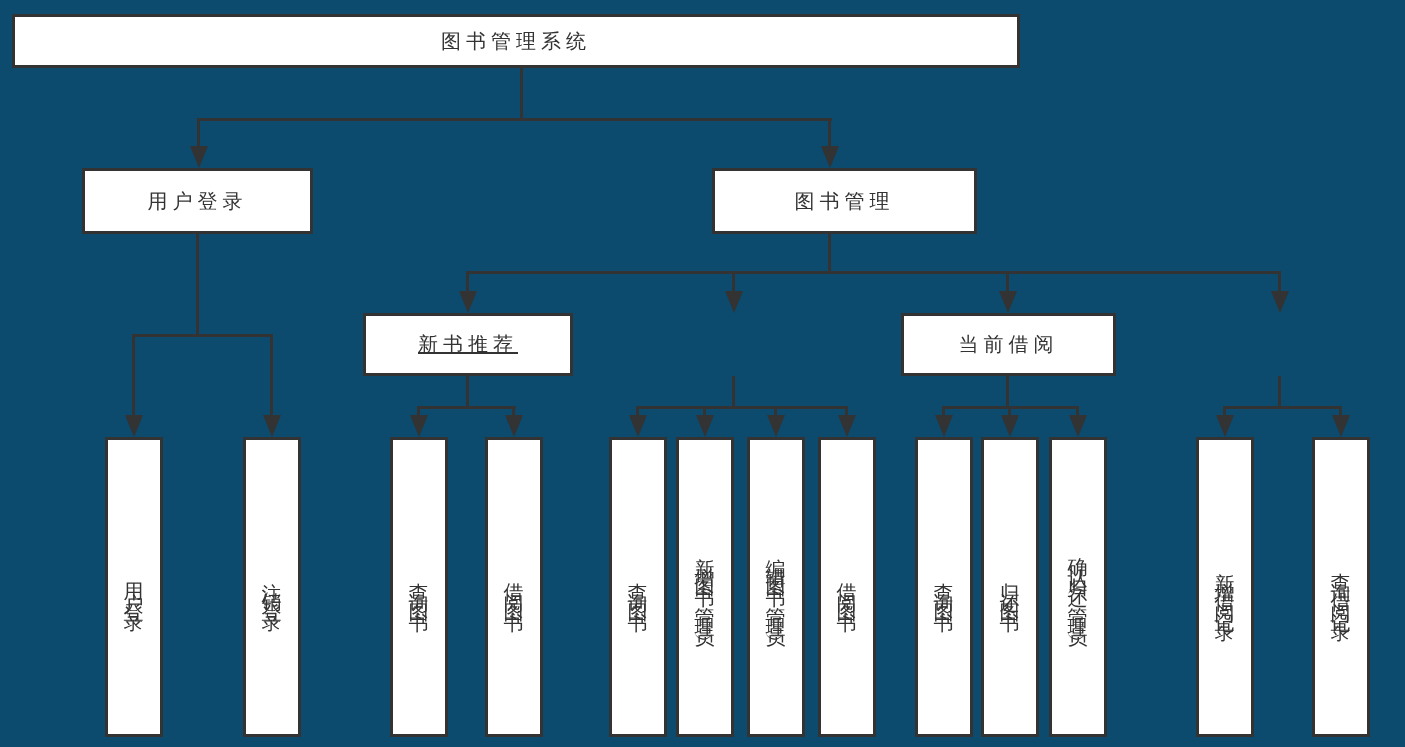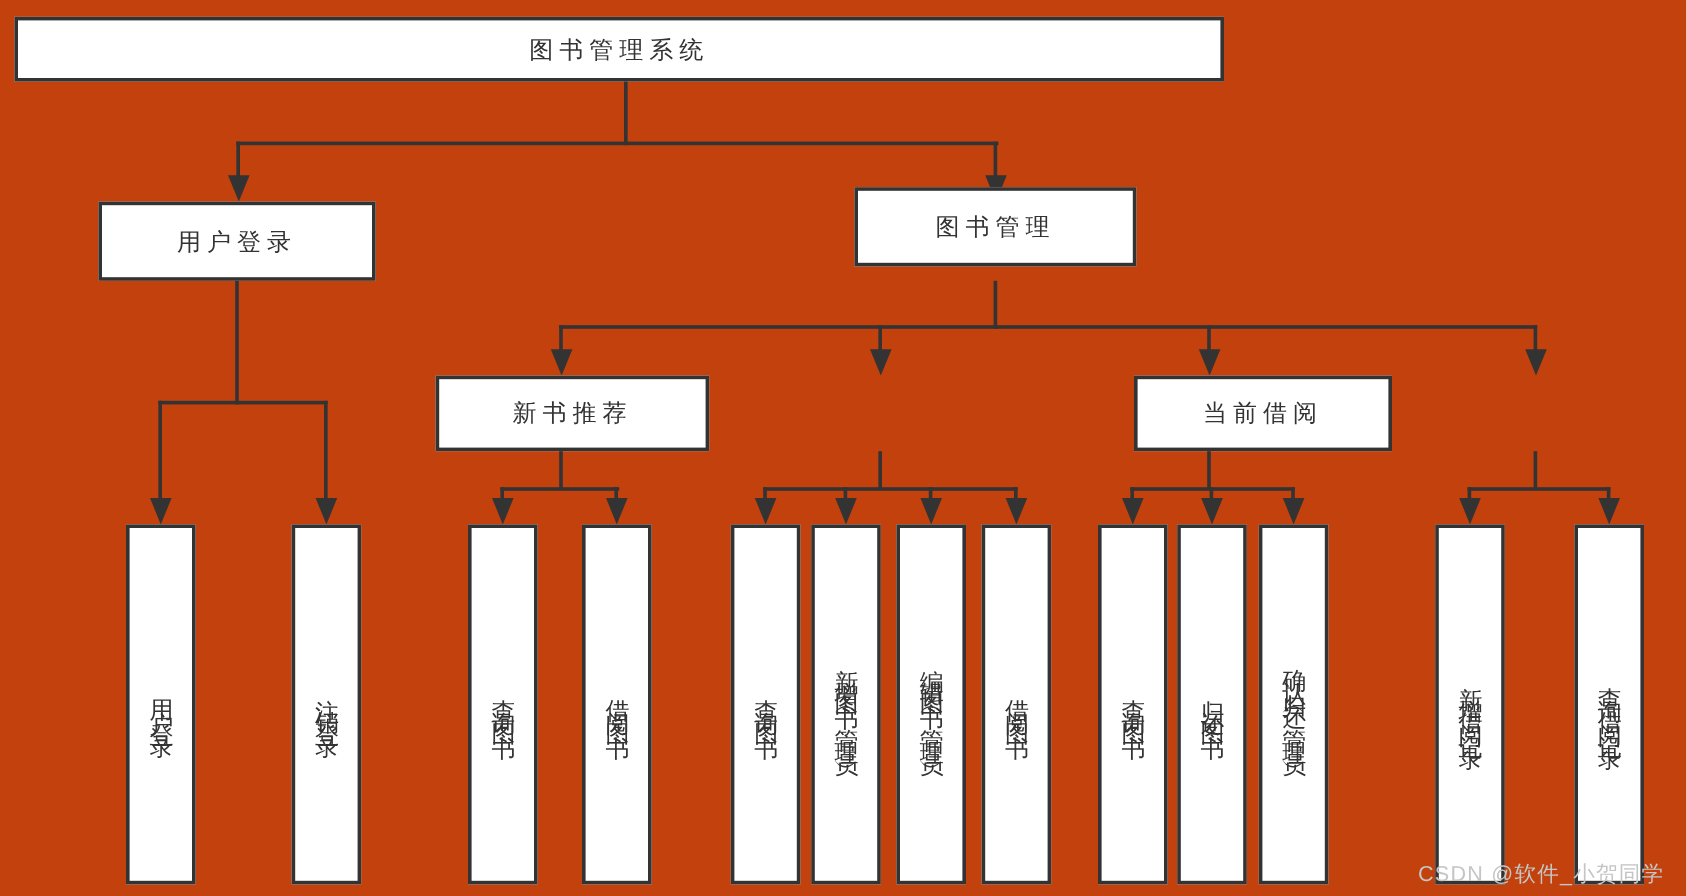--- a/index.html
+++ b/index.html
@@ -1,18 +1,18 @@
 <!DOCTYPE html>
 <html><head>
 <meta charset="utf-8">
 <title>图书管理系统</title>
 <style>
   html,body{margin:0;padding:0;background:#ffffff;}
   body{font-family:"Liberation Sans","DejaVu Sans",sans-serif;}
-  #canvas{position:relative;width:1405px;height:747px;background:#c2410c;overflow:hidden;}
+  #canvas{position:relative;width:1405px;height:747px;background:#0c4a6e;overflow:hidden;}
 
   
   .box{
     position:absolute;box-sizing:border-box;background:#ffffff;border:3px solid #333333;
     display:flex;align-items:center;justify-content:center;color:#333333;
   }
   .hlabel{font-size:20px;letter-spacing:5px;white-space:nowrap;}
   .leaf{
     writing-mode:vertical-rl;text-orientation:mixed;
     font-size:20px;letter-spacing:10px;line-height:1;
@@ -24,26 +24,26 @@
     position:absolute;width:0;height:0;
     border-left:9px solid transparent;border-right:9px solid transparent;
     border-top:22px solid #333333;
   }
 
   
   #top-box{left:12px;top:14px;width:1008px;height:54px;}
 
   
   #n-user-login{left:82px;top:168px;width:231px;height:66px;}
-  #n-book-mgmt{left:712px;top:156px;width:235px;height:66px;}
-
-  
-  #n-new-book{left:363px;top:313px;width:228px;height:63px;}
+  #n-book-mgmt{left:712px;top:168px;width:265px;height:66px;}
+
+  
+  #n-new-book{left:363px;top:313px;width:210px;height:63px;text-decoration:underline;}
   #n-book-borrow{left:629px;top:313px;width:211px;height:63px;}
-  #n-current-borrow{left:901px;top:313px;width:215px;height:63px;margin-left:44px;}
+  #n-current-borrow{left:901px;top:313px;width:215px;height:63px;}
   #n-borrow-record{left:1172px;top:313px;width:216px;height:63px;}
 
   
   .leaf{top:437px;width:58px;height:300px;}
   #lf-a1{left:105px;} #lf-a2{left:243px;}
   #lf-b1{left:390px;} #lf-b2{left:485px;}
   #lf-c1{left:609px;} #lf-c2{left:676px;} #lf-c3{left:747px;} #lf-c4{left:818px;}
   #lf-d1{left:915px;} #lf-d2{left:981px;} #lf-d3{left:1049px;}
   #lf-e1{left:1196px;} #lf-e2{left:1312px;}
 
@@ -202,15 +202,14 @@
   <div class="box leaf" id="lf-c3">编辑图书（管理员）</div>
   <div class="box leaf" id="lf-c4">借阅图书</div>
 
   <div class="box leaf" id="lf-d1">查询图书</div>
   <div class="box leaf" id="lf-d2">归还图书</div>
   <div class="box leaf" id="lf-d3">确认归还（管理员）</div>
 
   <div class="box leaf" id="lf-e1">新增借阅记录</div>
   <div class="box leaf" id="lf-e2">查询借阅记录</div>
 
-  <div id="watermark">CSDN @软件_小贺同学</div>
 
 </div>
 
 </body></html>

